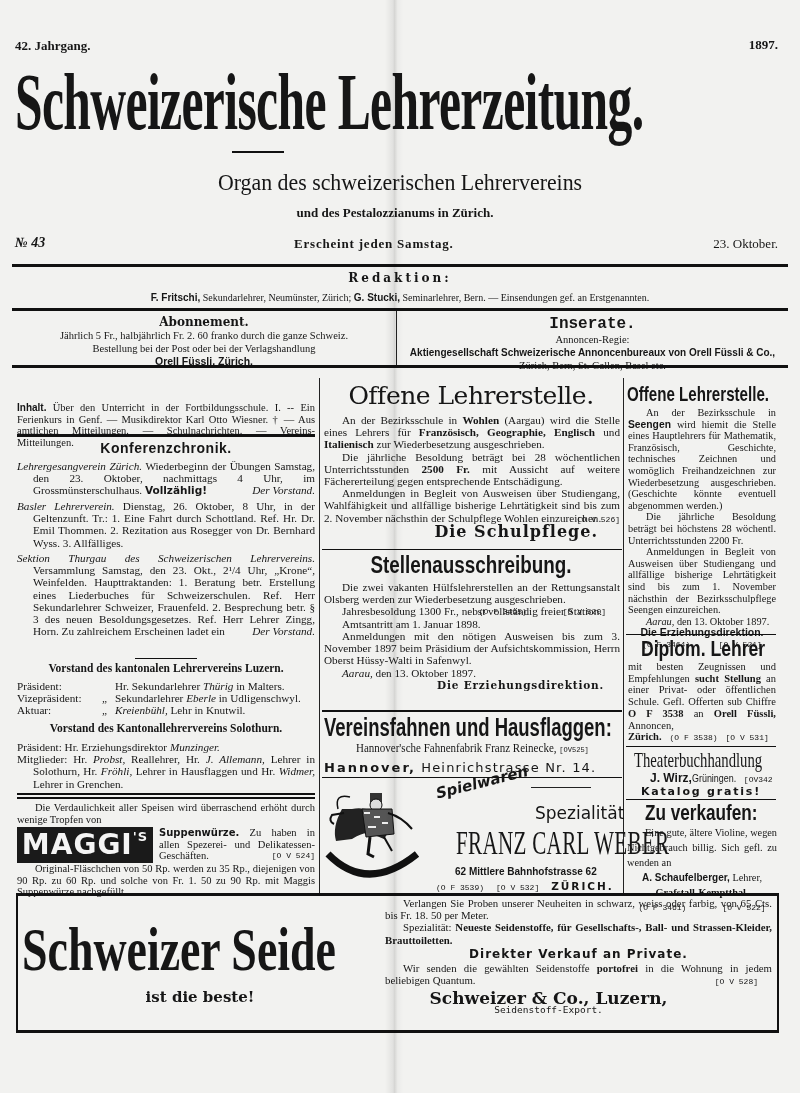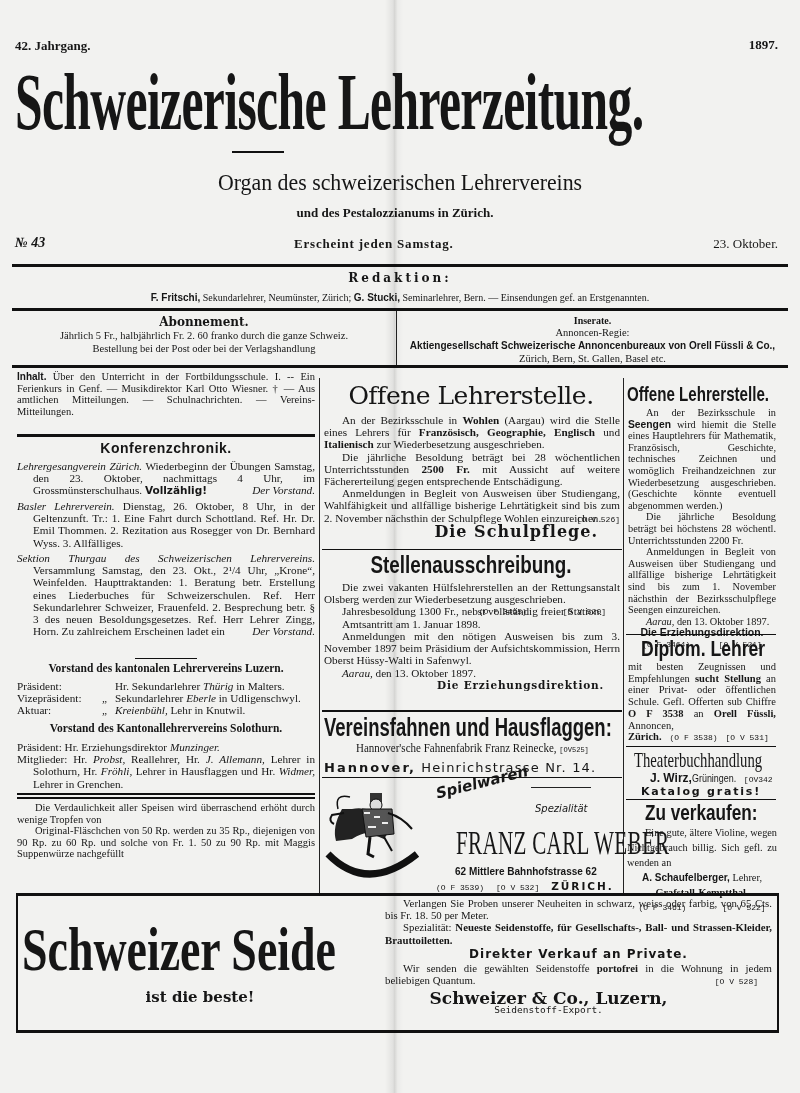--- a/index.html
+++ b/index.html
@@ -43,32 +43,33 @@
 <div class="abs center" style="left:0;width:800px;top:292px;font-family:'Liberation Serif',serif;font-size:10px;white-space:nowrap;">
   <span class="sans-b">F. Fritschi,</span><span> Sekundarlehrer, Neumünster, Zürich; </span><span class="sans-b">G. Stucki,</span><span> Seminarlehrer, Bern. — Einsendungen gef. an Erstgenannten.</span>
 </div>
 <div class="rule" style="left:12px;top:308px;width:776px;height:3px;"></div>
 
 <div class="vline" style="left:396px;top:311px;height:54px;"></div>
 <div class="abs center" style="left:12px;width:384px;top:315px;">
   <div style="font-family:'DejaVu Serif',serif;font-weight:bold;font-size:12px;">Abonnement.</div>
   <div style="font-family:'Liberation Serif',serif;font-size:10.5px;line-height:13px;">Jährlich 5 Fr., halbjährlich Fr. 2. 60 franko durch die ganze Schweiz.</div>
   <div style="font-family:'Liberation Serif',serif;font-size:10.5px;line-height:13px;">Bestellung bei der Post oder bei der Verlagshandlung</div>
+  <div class="sans-b" style="font-size:10.5px;line-height:13px;">Orell Füssli, Zürich.</div>
 </div>
 <div class="abs center" style="left:397px;width:391px;top:315px;">
-  <div style="font-family:Liberation Serif, serif;font-weight:bold;font-size:10px;">Inserate.</div>
+  <div style="font-family:Liberation Mono, monospace;font-weight:bold;font-size:16px;">Inserate.</div>
   <div style="font-family:'Liberation Serif',serif;font-size:10.5px;line-height:13px;">Annoncen-Regie:</div>
   <div class="sans-b" style="font-size:10px;line-height:13px;white-space:nowrap;">Aktiengesellschaft Schweizerische Annoncenbureaux von Orell Füssli &amp; Co.,</div>
   <div style="font-family:'Liberation Serif',serif;font-size:10.5px;line-height:13px;">Zürich, Bern, St. Gallen, Basel etc.</div>
 </div>
 <div class="rule" style="left:12px;top:365px;width:776px;height:3px;"></div>
 
 <div class="vline" style="left:319px;top:378px;height:515px;"></div>
 
-<div class="abs p" style="left:17px;top:371px;width:298px;font-size:10.5px;line-height:11.6px;">
+<div class="abs p" style="left:17px;top:402px;width:298px;font-size:10.5px;line-height:11.6px;">
   <span class="sans-b" style="font-size:10px;">Inhalt.</span><span> Über den Unterricht in der Fortbildungsschule. I. -- Ein Ferienkurs in Genf. — Musikdirektor Karl Otto Wiesner. † — Aus amtlichen Mitteilungen. — Schulnachrichten. — Vereins-Mitteilungen.</span>
 </div>
 <div class="rule" style="left:17px;top:434px;width:298px;height:3px;"></div>
 
 <div class="abs center sans-b" style="left:17px;width:298px;top:440px;font-size:14px;letter-spacing:0.5px;">Konferenzchronik.</div>
 
 <div class="abs p hang" style="left:17px;top:460px;width:298px;">
   <span class="ital">Lehrergesangverein Zürich.</span><span> Wiederbeginn der Übungen Samstag, den 23. Oktober, nachmittags 4 Uhr, im Grossmünsterschulhaus. </span><span class="b" style="font-family:'DejaVu Sans',sans-serif;font-size:10.5px;">Vollzählig!</span>
   <span class="ital" style="float:right;">Der Vorstand.</span>
 </div>
@@ -105,20 +106,30 @@
 <div class="abs center" style="left:17px;width:298px;top:722px;font-family:'Liberation Serif',serif;font-weight:bold;font-size:11.5px;">Vorstand des Kantonallehrervereins Solothurn.</div>
 <div class="abs p" style="left:17px;top:741px;width:298px;">
   <div><span>Präsident:</span><span> Hr. Erziehungsdirektor </span><i>Munzinger.</i></div>
   <div class="hang"><span>Mitglieder:</span><span> Hr. </span><i>Probst,</i><span> Reallehrer, Hr. </span><i>J. Allemann,</i><span> Lehrer in Solothurn, Hr. </span><i>Fröhli,</i><span> Lehrer in Hausflaggen und Hr. </span><i>Widmer,</i><span> Lehrer in Grenchen.</span></div>
 </div>
 <div class="rule" style="left:17px;top:793px;width:298px;height:2px;"></div>
 <div class="rule" style="left:17px;top:797px;width:298px;height:2px;"></div>
 
 <div class="abs p" style="left:17px;top:802px;width:298px;font-size:10.5px;line-height:11.6px;">
   <div class="indent">Die Verdaulichkeit aller Speisen wird überraschend erhöht durch wenige Tropfen von</div>
+  <div style="display:flex;margin-top:2px;">
+    <div style="background:#1a1a1a;color:#f4f4f4;width:136px;height:36px;display:flex;align-items:center;justify-content:center;font-family:'DejaVu Sans',sans-serif;font-weight:bold;font-size:28px;letter-spacing:1px;">
+      <span>MAGGI</span>
+        <span style="font-size:13px;align-self:flex-start;margin-top:4px;">'S</span>
+    </div>
+    <div style="flex:1;padding-left:6px;">
+      <span class="b" style="font-family:'DejaVu Sans',sans-serif;font-size:10px;">Suppenwürze.</span><span> Zu haben in allen Spezerei- und Delikatessen-Geschäften.</span>
+      <span class="small-ref" style="float:right;">[O V 524]</span>
+    </div>
+  </div>
   <div class="indent">Original-Fläschchen von 50 Rp. werden zu 35 Rp., diejenigen von 90 Rp. zu 60 Rp. und solche von Fr. 1. 50 zu 90 Rp. mit Maggis Suppenwürze nachgefüllt</div>
 </div>
 
 <div class="vline" style="left:623px;top:378px;height:515px;"></div>
 
 <div class="abs center" style="left:322px;width:298px;top:381px;font-family:'DejaVu Serif',serif;font-size:25px;letter-spacing:-0.5px;white-space:nowrap;">Offene Lehrerstelle.</div>
 <div class="abs p" style="left:324px;top:414px;width:296px;">
   <div class="indent"><span>An der Bezirksschule in </span><b>Wohlen</b><span> (Aargau) wird die Stelle eines Lehrers für </span><b>Französisch, Geographie, Englisch</b><span> und </span><b>Italienisch</b><span> zur Wiederbesetzung ausgeschrieben.</span></div>
   <div class="indent"><span>Die jährliche Besoldung beträgt bei 28 wöchentlichen Unterrichtsstunden </span><b>2500 Fr.</b><span> mit Aussicht auf weitere Fächererteilung gegen entsprechende Entschädigung.</span></div>
   <div class="indent">Anmeldungen in Begleit von Ausweisen über Studiengang, Wahlfähigkeit und allfällige bisherige Lehrtätigkeit sind bis zum 2. November nächsthin der Schulpflege Wohlen einzureichen.</div>
@@ -159,21 +170,21 @@
     <path d="M40 30 L70 30 L72 55 L44 58 Z" fill="#555" stroke="#111"></path>
     <path d="M42 34 L48 34 M52 38 L58 38 M60 44 L66 44 M46 48 L54 48" stroke="#eee" stroke-width="2"></path>
     <path d="M66 34 Q80 38 90 50" fill="none" stroke="#111" stroke-width="2"></path>
     <path d="M28 18 Q12 14 16 30" fill="none" stroke="#111" stroke-width="1.5"></path>
     <path d="M48 58 L46 75 L52 78" fill="none" stroke="#111" stroke-width="3"></path>
     <path d="M62 58 L70 72" fill="none" stroke="#111" stroke-width="2"></path>
   </svg>
 </div>
 <div class="abs" style="left:434px;top:785px;font-family:'DejaVu Sans',sans-serif;font-weight:bold;font-style:italic;font-size:15px;transform:rotate(-14deg);transform-origin:left top;">Spielwaren</div>
 <div class="abs" style="left:531px;top:787px;width:60px;height:1px;background:#222;"></div>
-<div class="abs" style="left:535px;top:803px;font-family:'DejaVu Sans',sans-serif;font-style:italic;font-size:10px;">Spezialität</div>
+<div class="abs" style="left:535px;top:803px;font-family:'DejaVu Sans',sans-serif;font-size:17px;">Spezialität</div>
 <div class="abs" style="left:456px;top:824px;font-family:'Liberation Serif',serif;font-size:34px;transform:scaleX(0.62);transform-origin:left top;white-space:nowrap;letter-spacing:0.5px;">FRANZ CARL WEBER</div>
 <div class="abs sans-b" style="left:455px;top:866px;font-size:10px;">62 Mittlere Bahnhofstrasse 62</div>
 <div class="abs" style="left:436px;top:880px;width:190px;display:flex;gap:12px;align-items:baseline;">
   <span class="small-ref">(O F 3539)</span>
   <span class="small-ref">[O V 532]</span>
   <span style="font-family:'DejaVu Sans',sans-serif;font-weight:bold;font-size:10.5px;letter-spacing:2px;">ZÜRICH.</span>
 </div>
 
 <div class="abs cond" style="left:627px;top:382px;font-size:21px;transform:scaleX(0.72);">Offene Lehrerstelle.</div>
 <div class="abs p" style="left:628px;top:407px;width:148px;font-size:10.3px;line-height:11.6px;">

